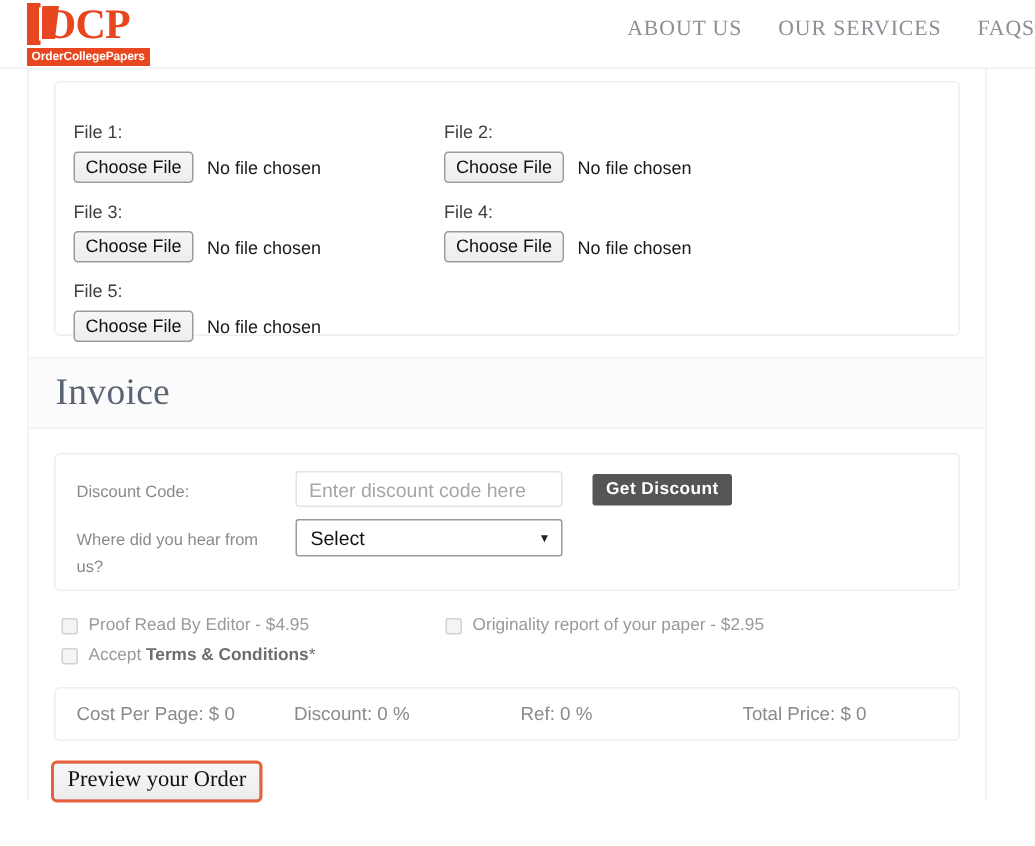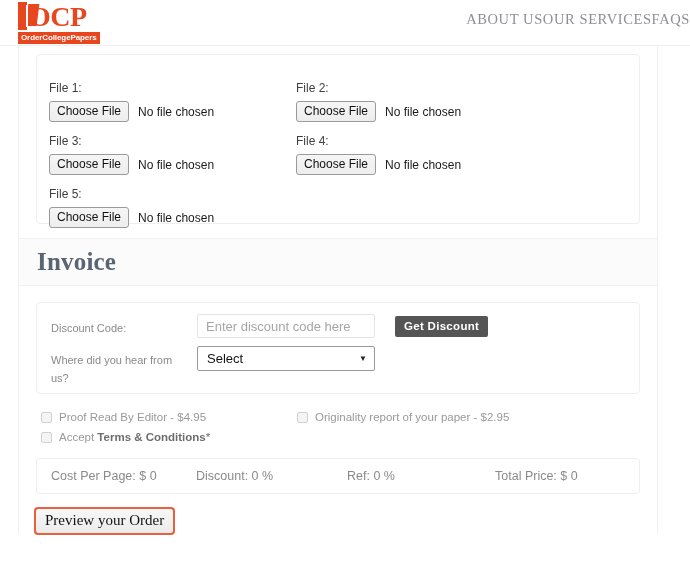--- a/index.html
+++ b/index.html
@@ -114,21 +114,21 @@
     height: 48px;
     display: flex;
     align-items: center;
     padding-left: 18px;
     box-sizing: border-box;
   }
   .invoice-title {
     font-family: "Liberation Serif", serif;
     font-size: 25px;
     color: #5a6472;
-    font-weight: bold;
+    font-weight: normal;
     letter-spacing: .2px;
   }
 
   
   .discount-panel {
     margin: 16px 17px 0 17px;
     border: 1px solid #eeeeee;
     border-radius: 4px;
     background: #ffffff;
     padding: 16px 14px 18px 14px;
@@ -334,20 +334,21 @@
     padding: 1px 3px 1px 3px;
     letter-spacing: -0.1px;
     white-space: nowrap;
   }
   .nav {
     position: absolute;
     right: 0;
     top: 11px;
     display: flex;
     align-items: center;
+    gap: 24px;
     padding-right: 0px;
   }
   .nav-item {
     font-family: "Liberation Serif", serif;
     font-size: 14.5px;
     color: #8e8e96;
     letter-spacing: .6px;
     white-space: nowrap;
     cursor: pointer;
   }

